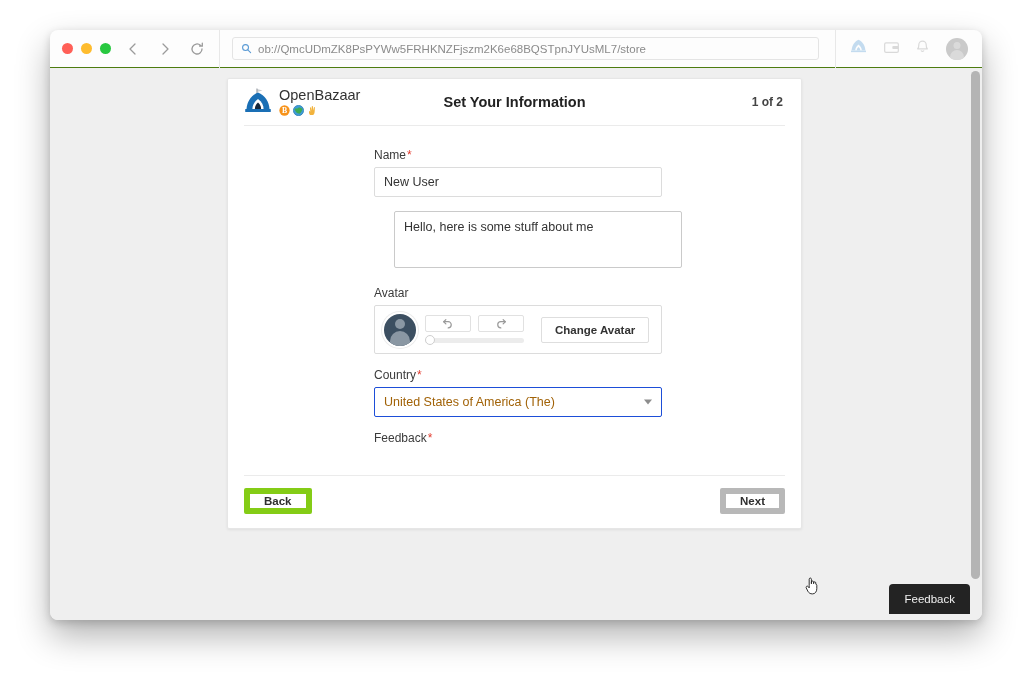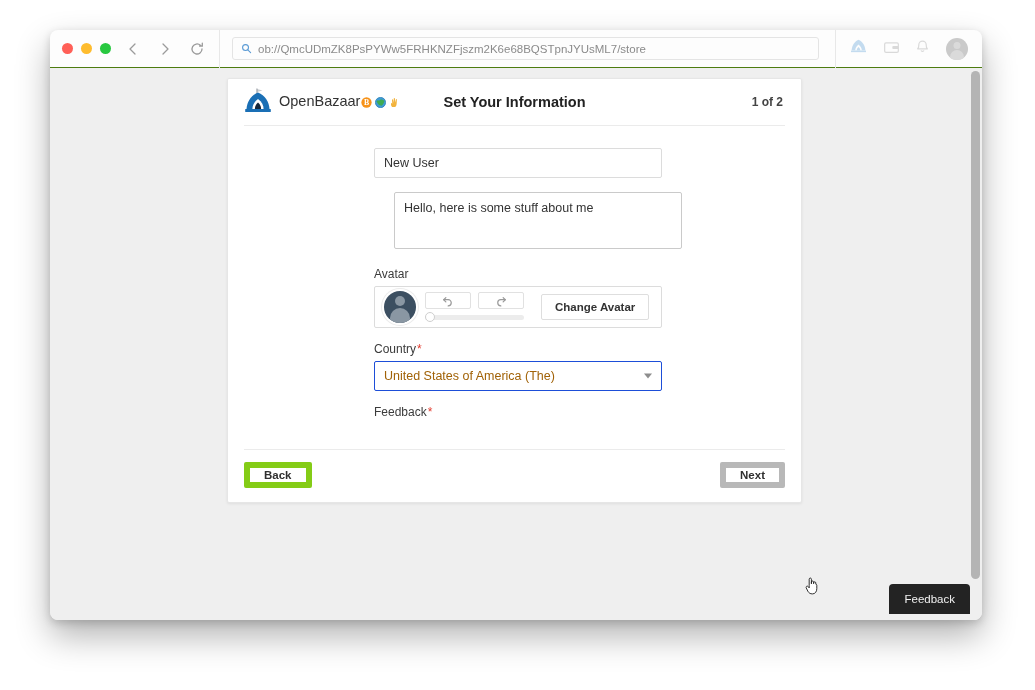--- a/index.html
+++ b/index.html
@@ -115,21 +115,21 @@
   }
 
   #modal-header {
     display: flex; align-items: center;
     height: 46px;
     padding: 0 18px 0 16px;
     position: relative;
   }
   #brand { display: flex; align-items: center; gap: 7px; }
   #brand-logo { width: 28px; height: 30px; position: relative; flex: none; }
-  #brand-texts { display: flex; flex-direction: row; justify-content: space-between; gap: 1px;}
+  #brand-texts { display: flex; flex-direction: column; justify-content: space-between; gap: 1px;}
   #brand-name { font-size: 14.5px; color: #333; line-height: 1.05; }
   #brand-badges { display: flex; gap: 3px; align-items: center; }
   .badge-ico { width: 11px; height: 11px; display: block; }
 
   #modal-title {
     position: absolute; left: 0; right: 0;
     text-align: center;
     font-size: 14.5px; font-weight: bold; color: #222;
     pointer-events: none;
   }
@@ -170,21 +170,21 @@
     padding: 7px 9px;
     resize: none;
     font-family: "Liberation Sans", sans-serif;
     outline: none;
     line-height: 1.3;
     margin-left: 20px;
   }
 
   
   #avatar-box {
-    width: 100%; height: 42px;
+    width: 100%; height: 49px;
     border: 1px solid #dcdcdc; border-radius: 2px;
     display: flex; align-items: center;
     padding: 0 9px; gap: 9px;
     background: #fff;
   }
   #avatar-pic {
     width: 32px; height: 32px; border-radius: 50%;
     background: #3c4f61; flex: none; position: relative; overflow: hidden;
     box-shadow: 0 0 0 2px #ffffff, 0 0 0 3px #ececec;
   }
@@ -386,20 +386,23 @@
         <div id="modal-title">Set Your Information</div>
         <div id="step-counter">1 of 2</div>
       </div>
 
       <div id="modal-divider"></div>
 
       <div id="modal-body">
         <div id="form-col">
 
           <div class="field">
+            <div class="field-label">
+              <span><span class="label-text">Name</span><span class="req">*</span></span>
+            </div>
             <input class="text-input" value="New User" placeholder="Name" style="">
           </div>
 
           <div class="field">
             <textarea class="textarea" style="">Hello, here is some stuff about me</textarea>
           </div>
 
           <div class="field">
             <div class="field-label">
               <span class="label-text">Avatar</span>

